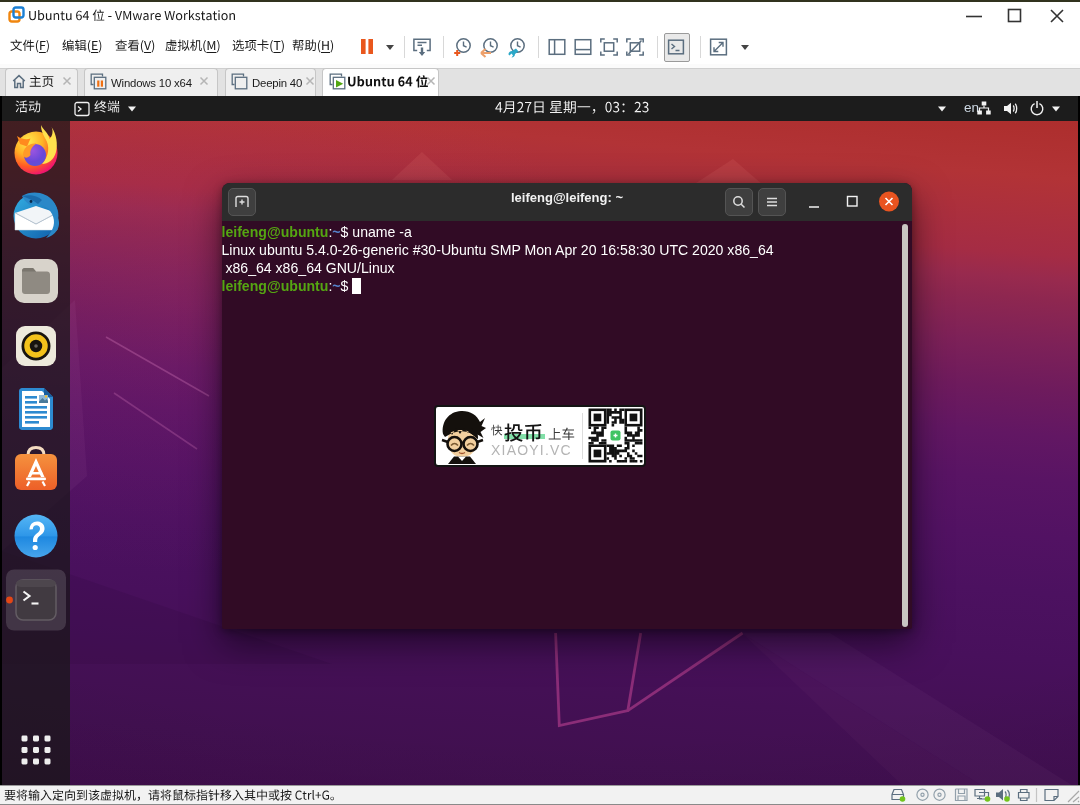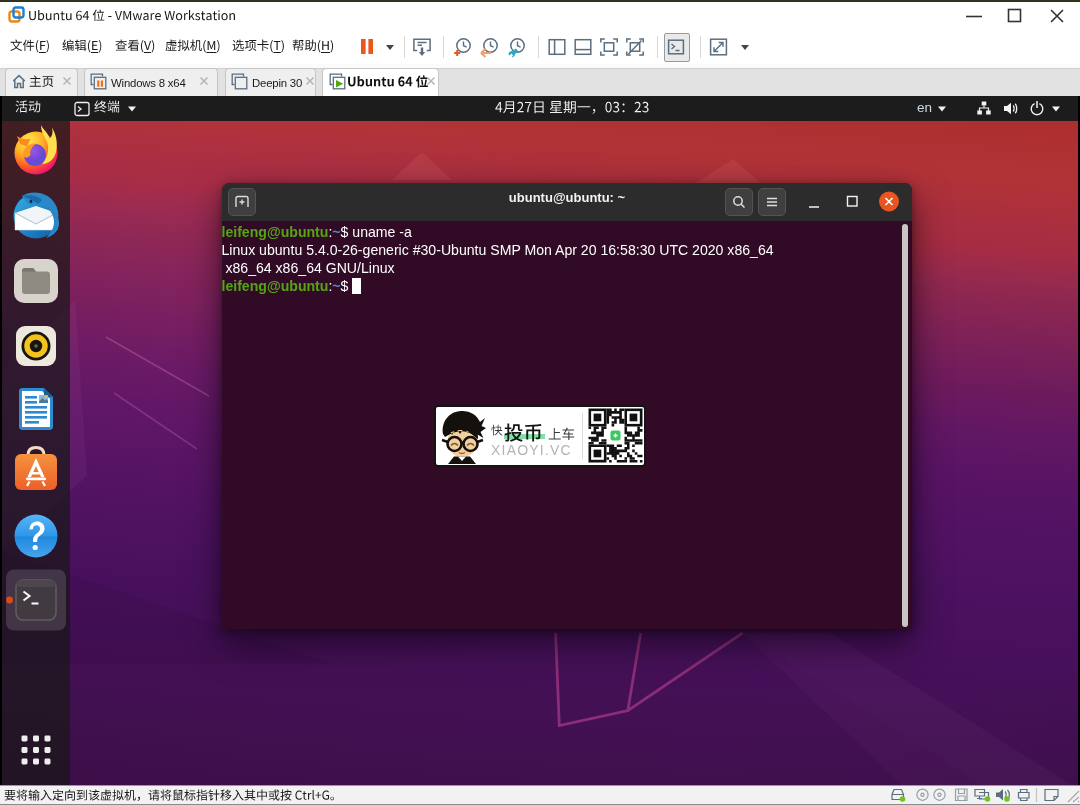--- a/index.html
+++ b/index.html
@@ -127,29 +127,29 @@
   </div>
 <svg class="ab" style="left:61px;top:75px" width="12" height="12" viewBox="0 0 12 12">
     <path d="M2.5 2.5 L9.5 9.5 M9.5 2.5 L2.5 9.5" stroke="#b5b5b5" stroke-width="1.5"></path>
   </svg>
 <svg class="ab" style="left:90px;top:73px" width="17" height="17" viewBox="0 0 17 17">
     <path d="M3.5 11.5 H1.2 V1.2 H12.5 V3.5" fill="none" stroke="#5b6e7f" stroke-width="1.3"></path>
     <rect x="4.3" y="4.3" width="11.5" height="11.5" fill="none" stroke="#5b6e7f" stroke-width="1.3"></rect>
     <rect x="7.2" y="7.5" width="2.2" height="6.2" fill="#f07012"></rect>
     <rect x="10.8" y="7.5" width="2.2" height="6.2" fill="#f07012"></rect>
   </svg>
-<div class="ab" style="left:111px;top:77px;font-size:11.4px;letter-spacing:-0.2px;color:#1b1b1b">Windows 8 x64</div>
+<div class="ab" style="left:111px;top:77px;font-size:11.4px;letter-spacing:-0.2px;color:#1b1b1b">Windows 10 x64</div>
 <svg class="ab" style="left:198px;top:75px" width="12" height="12" viewBox="0 0 12 12">
     <path d="M2.5 2.5 L9.5 9.5 M9.5 2.5 L2.5 9.5" stroke="#b5b5b5" stroke-width="1.5"></path>
   </svg>
 <svg class="ab" style="left:231px;top:73px" width="17" height="17" viewBox="0 0 17 17">
     <path d="M3.5 11.5 H1.2 V1.2 H12.5 V3.5" fill="none" stroke="#5b6e7f" stroke-width="1.3"></path>
     <rect x="4.3" y="4.3" width="11.5" height="11.5" fill="none" stroke="#5b6e7f" stroke-width="1.3"></rect>
   </svg>
-<div class="ab" style="left:252px;top:77px;font-size:11.4px;letter-spacing:-0.2px;color:#1b1b1b">Deepin 30</div>
+<div class="ab" style="left:252px;top:77px;font-size:11.4px;letter-spacing:-0.2px;color:#1b1b1b">Deepin 40</div>
 <svg class="ab" style="left:304px;top:75px" width="12" height="12" viewBox="0 0 12 12">
     <path d="M2.5 2.5 L9.5 9.5 M9.5 2.5 L2.5 9.5" stroke="#b5b5b5" stroke-width="1.5"></path>
   </svg>
 <svg class="ab" style="left:329px;top:73px" width="17" height="17" viewBox="0 0 17 17">
     <path d="M3.5 11.5 H1.2 V1.2 H12.5 V3.5" fill="none" stroke="#5b6e7f" stroke-width="1.3"></path>
     <rect x="4.3" y="4.3" width="11.5" height="11.5" fill="none" stroke="#5b6e7f" stroke-width="1.3"></rect>
     <path d="M7 7 L14.2 10.8 L7 14.6 Z" fill="#52a612"></path>
   </svg>
 <div class="ab" style="left:347px;top:75px">
     <svg width="82" height="15" viewBox="0 0 82 15" style="display:block">
@@ -197,21 +197,21 @@
     </svg>
   </div>
 <svg class="ab" style="left:126px;top:104px" width="12" height="10" viewBox="0 0 12 10">
     <path d="M2 2.5 L10 2.5 L6 7.5 Z" fill="#f2f2f2"></path>
   </svg>
 <div class="ab" style="left:495px;top:100px">
     <svg width="155" height="16" viewBox="0 0 155 16" style="display:block">
       <path transform="translate(0,12.2)" d="M4.7 0H5.9V-2.8H7.3V-3.8H5.9V-10.2H4.5L0.3 -3.6V-2.8H4.7ZM4.7 -3.8H1.6L3.9 -7.3C4.2 -7.8 4.5 -8.3 4.7 -8.8H4.8C4.8 -8.3 4.7 -7.5 4.7 -7Z M10.6 -10.9V-6.7C10.6 -4.4 10.4 -1.6 8.1 0.4C8.4 0.5 8.8 0.9 8.9 1.1C10.3 -0.1 11 -1.6 11.3 -3.2H18V-0.4C18 -0.1 17.9 -0 17.6 -0C17.3 -0 16.2 0 15 -0C15.2 0.3 15.4 0.7 15.4 1.1C16.9 1.1 17.9 1 18.4 0.8C18.9 0.7 19.1 0.3 19.1 -0.4V-10.9ZM11.6 -9.9H18V-7.6H11.6ZM11.6 -6.6H18V-4.2H11.5C11.6 -5.1 11.6 -5.9 11.6 -6.6Z M22.2 0H28.6V-1.1H25.8C25.3 -1.1 24.7 -1 24.1 -1C26.5 -3.3 28.1 -5.3 28.1 -7.4C28.1 -9.2 27 -10.4 25.2 -10.4C23.9 -10.4 23 -9.8 22.2 -8.9L22.9 -8.2C23.5 -8.8 24.2 -9.3 25 -9.3C26.3 -9.3 26.9 -8.5 26.9 -7.3C26.9 -5.6 25.4 -3.5 22.2 -0.8Z M32.1 0H33.4C33.6 -4 34 -6.4 36.4 -9.4V-10.2H30V-9.1H35C33 -6.3 32.3 -3.9 32.1 0Z M40.6 -4.9H47.5V-1H40.6ZM40.6 -5.9V-9.7H47.5V-5.9ZM39.5 -10.7V1H40.6V0.1H47.5V0.9H48.6V-10.7Z M57.4 -8.3H64.6V-7H57.4ZM57.4 -10.3H64.6V-9H57.4ZM56.4 -11.1V-6.2H65.7V-11.1ZM57.3 -6.2C56.7 -4.9 55.8 -3.7 54.8 -2.9C55 -2.8 55.4 -2.5 55.6 -2.3C56.1 -2.7 56.6 -3.3 57.1 -3.9H60.5V-2.5H56.6V-1.7H60.5V-0.2H55V0.8H67.1V-0.2H61.6V-1.7H65.6V-2.5H61.6V-3.9H66.2V-4.7H61.6V-5.9H60.5V-4.7H57.7C57.9 -5.1 58.1 -5.5 58.3 -5.9Z M70.4 -2C70 -1.1 69.3 -0.1 68.5 0.5C68.7 0.7 69.2 0.9 69.4 1.1C70.1 0.4 70.9 -0.7 71.4 -1.7ZM72.4 -1.6C73 -0.9 73.6 0 73.9 0.6L74.7 0.1C74.4 -0.5 73.8 -1.3 73.2 -2ZM79.8 -10V-7.8H77V-10ZM76 -11V-5.9C76 -3.9 75.9 -1.3 74.7 0.6C75 0.7 75.4 1 75.6 1.2C76.4 -0.2 76.8 -1.9 76.9 -3.6H79.8V-0.2C79.8 -0 79.8 0 79.6 0.1C79.4 0.1 78.6 0.1 77.9 0C78 0.3 78.2 0.8 78.2 1.1C79.3 1.1 79.9 1 80.3 0.9C80.7 0.7 80.8 0.4 80.8 -0.2V-11ZM79.8 -6.9V-4.6H77C77 -5 77 -5.5 77 -5.9V-6.9ZM73.3 -11.5V-9.8H70.8V-11.5H69.9V-9.8H68.7V-8.9H69.9V-3.2H68.5V-2.3H75.3V-3.2H74.3V-8.9H75.3V-9.8H74.3V-11.5ZM70.8 -8.9H73.3V-7.7H70.8ZM70.8 -6.8H73.3V-5.5H70.8ZM70.8 -4.6H73.3V-3.2H70.8Z M82.5 -6V-4.9H95.2V-6Z M97.9 1.5C99.4 1 100.3 -0.2 100.3 -1.7C100.3 -2.6 99.9 -3.3 99.2 -3.3C98.6 -3.3 98.1 -2.9 98.1 -2.3C98.1 -1.6 98.6 -1.3 99.1 -1.3L99.4 -1.3C99.3 -0.3 98.7 0.3 97.6 0.8Z M113.5 0.2C115.5 0.2 116.7 -1.6 116.7 -5.1C116.7 -8.7 115.5 -10.4 113.5 -10.4C111.6 -10.4 110.4 -8.7 110.4 -5.1C110.4 -1.6 111.6 0.2 113.5 0.2ZM113.5 -0.8C112.4 -0.8 111.6 -2.1 111.6 -5.1C111.6 -8.1 112.4 -9.4 113.5 -9.4C114.7 -9.4 115.5 -8.1 115.5 -5.1C115.5 -2.1 114.7 -0.8 113.5 -0.8Z M121 0.2C122.8 0.2 124.3 -0.9 124.3 -2.7C124.3 -4.1 123.3 -5 122.2 -5.3V-5.4C123.2 -5.8 124 -6.6 124 -7.8C124 -9.4 122.7 -10.4 121 -10.4C119.8 -10.4 118.9 -9.9 118.2 -9.2L118.8 -8.4C119.4 -8.9 120.1 -9.3 120.9 -9.3C122 -9.3 122.7 -8.7 122.7 -7.7C122.7 -6.6 122 -5.8 119.8 -5.8V-4.8C122.2 -4.8 123 -4 123 -2.8C123 -1.6 122.2 -0.9 120.9 -0.9C119.8 -0.9 119 -1.4 118.4 -2L117.8 -1.2C118.4 -0.5 119.4 0.2 121 0.2Z M128.6 -6.8C129.1 -6.8 129.6 -7.2 129.6 -7.8C129.6 -8.4 129.1 -8.8 128.6 -8.8C128 -8.8 127.5 -8.4 127.5 -7.8C127.5 -7.2 128 -6.8 128.6 -6.8ZM128.6 0.1C129.1 0.1 129.6 -0.4 129.6 -1C129.6 -1.6 129.1 -2 128.6 -2C128 -2 127.5 -1.6 127.5 -1C127.5 -0.4 128 0.1 128.6 0.1Z M139.6 0H146V-1.1H143.2C142.7 -1.1 142 -1 141.5 -1C143.9 -3.3 145.5 -5.3 145.5 -7.4C145.5 -9.2 144.4 -10.4 142.5 -10.4C141.3 -10.4 140.4 -9.8 139.5 -8.9L140.3 -8.2C140.8 -8.8 141.6 -9.3 142.4 -9.3C143.7 -9.3 144.3 -8.5 144.3 -7.3C144.3 -5.6 142.8 -3.5 139.6 -0.8Z M150.4 0.2C152.2 0.2 153.6 -0.9 153.6 -2.7C153.6 -4.1 152.7 -5 151.5 -5.3V-5.4C152.6 -5.8 153.3 -6.6 153.3 -7.8C153.3 -9.4 152 -10.4 150.3 -10.4C149.1 -10.4 148.2 -9.9 147.5 -9.2L148.2 -8.4C148.7 -8.9 149.5 -9.3 150.3 -9.3C151.3 -9.3 152 -8.7 152 -7.7C152 -6.6 151.3 -5.8 149.2 -5.8V-4.8C151.5 -4.8 152.3 -4 152.3 -2.8C152.3 -1.6 151.5 -0.9 150.3 -0.9C149.1 -0.9 148.4 -1.4 147.8 -2L147.1 -1.2C147.8 -0.5 148.8 0.2 150.4 0.2Z" fill="#f2f2f2"></path>
     </svg>
   </div>
-<div class="ab" style="left:917px;top:100px;font-size:13.5px;color:#cdd8e3">en</div>
+<div class="ab" style="left:964px;top:100px;font-size:13.5px;color:#cdd8e3">en</div>
 <svg class="ab" style="left:936px;top:104px" width="12" height="10" viewBox="0 0 12 10">
     <path d="M2 2.5 L10 2.5 L6 7.5 Z" fill="#f2f2f2"></path>
   </svg>
 <svg class="ab" style="left:976px;top:101px" width="16" height="15" viewBox="0 0 16 15">
     <g stroke="#f2f2f2" stroke-width="1.2" fill="none">
       <path d="M8 4.5 V7 M3.5 10 V7 H12.5 V10"></path>
     </g>
     <rect x="5.7" y="0.5" width="4.6" height="4" fill="#f2f2f2"></rect>
     <rect x="1.3" y="9.5" width="4.6" height="4" fill="#f2f2f2"></rect>
     <rect x="10.1" y="9.5" width="4.6" height="4" fill="#f2f2f2"></rect>
@@ -343,21 +343,21 @@
       <rect x="8.5" y="8.5" width="6" height="6" rx="1.4"></rect>
 </g>
 </svg>
 <div class="ab" style="left:222px;top:183px;width:690px;height:446px;border-radius:8px 8px 2px 2px;box-shadow:0 14px 36px rgba(0,0,0,0.55), 0 2px 8px rgba(0,0,0,0.35);background:#310b25"></div>
 <div class="ab" style="left:222px;top:183px;width:690px;height:38px;border-radius:8px 8px 0 0;background:#2c2c2c"></div>
 <div class="ab" style="left:228px;top:188px;width:28px;height:28px;background:#3f3f3f;border:1px solid #545454;border-radius:5px;box-sizing:border-box"></div>
 <svg class="ab" style="left:234px;top:194px" width="16" height="16" viewBox="0 0 16 16">
     <path d="M2 13 V4.5 C2 3.4 2.9 2.5 4 2.5 H12 C13.1 2.5 14 3.4 14 4.5 V13" fill="none" stroke="#ddd" stroke-width="1.4"></path>
     <path d="M8 5.5 V10.5 M5.5 8 H10.5" stroke="#ddd" stroke-width="1.4"></path>
   </svg>
-<div class="ab" style="left:222px;top:190px;width:690px;text-align:center;font-size:13px;font-weight:bold;color:#f2f2f2">ubuntu@ubuntu: ~</div>
+<div class="ab" style="left:222px;top:190px;width:690px;text-align:center;font-size:13px;font-weight:bold;color:#f2f2f2">leifeng@leifeng: ~</div>
 <div class="ab" style="left:725px;top:188px;width:28px;height:28px;background:#3f3f3f;border:1px solid #545454;border-radius:5px;box-sizing:border-box"></div>
 <div class="ab" style="left:758px;top:188px;width:28px;height:28px;background:#3f3f3f;border:1px solid #545454;border-radius:5px;box-sizing:border-box"></div>
 <svg class="ab" style="left:731px;top:194px" width="16" height="16" viewBox="0 0 16 16">
     <circle cx="7" cy="7" r="4.2" fill="none" stroke="#ddd" stroke-width="1.5"></circle>
     <path d="M10.2 10.2 L13.5 13.5" stroke="#ddd" stroke-width="1.5"></path>
   </svg>
 <svg class="ab" style="left:764px;top:194px" width="16" height="16" viewBox="0 0 16 16">
     <path d="M3 4.5 H13 M3 8 H13 M3 11.5 H13" stroke="#ddd" stroke-width="1.5"></path>
   </svg>
 <svg class="ab" style="left:805px;top:188px" width="110" height="28" viewBox="0 0 110 28">

